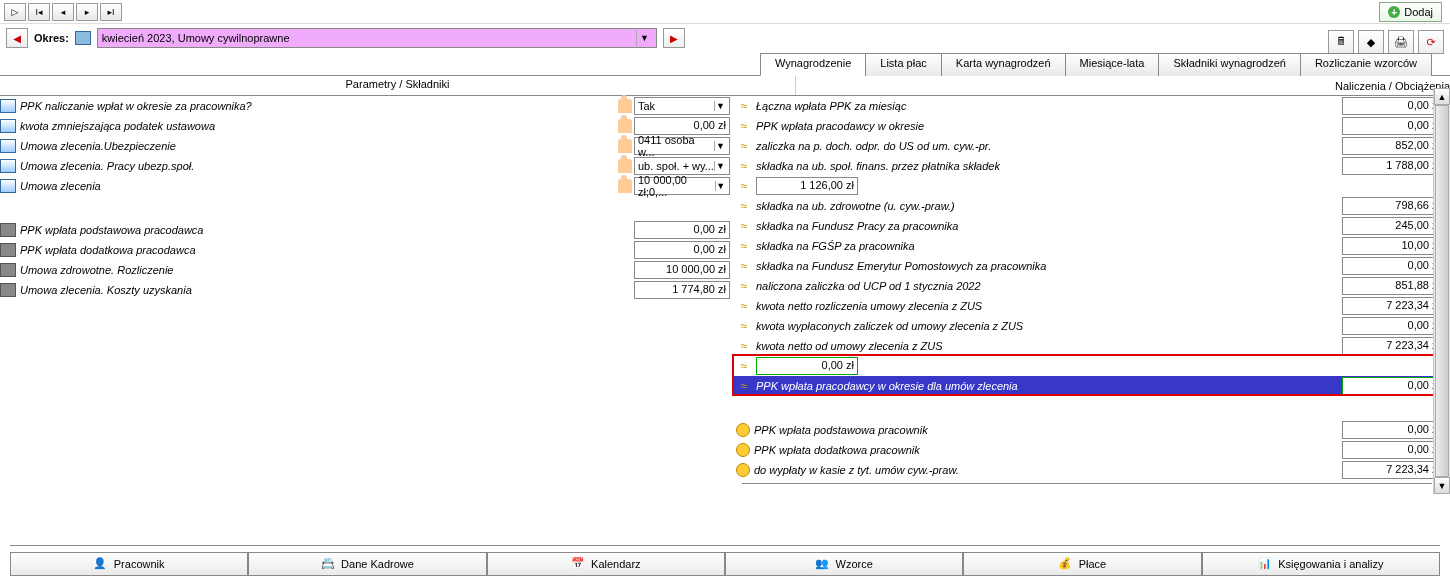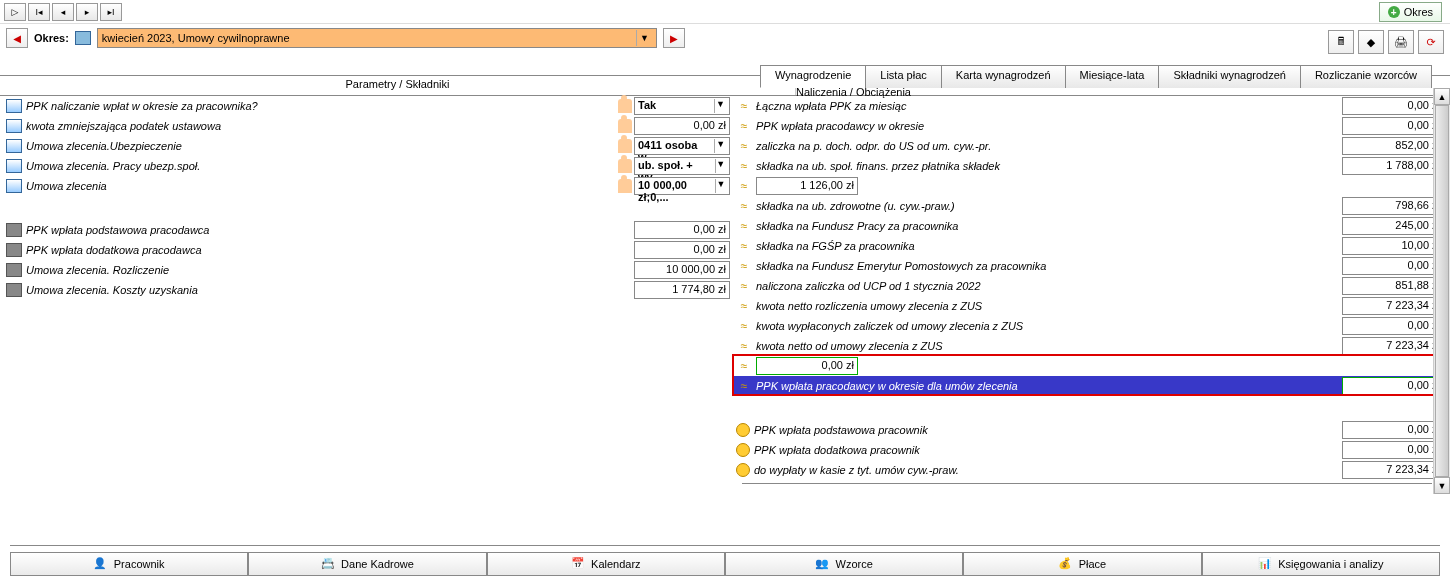--- a/index.html
+++ b/index.html
@@ -8,48 +8,48 @@
   .toolbar-top { display: flex; align-items: center; padding: 2px 4px; border-bottom: 1px solid #ddd; height: 24px; gap: 2px; }
   .nav-btn { width: 22px; height: 18px; border: 1px solid #999; background: linear-gradient(#fff,#e8e8e8); display: flex; align-items: center; justify-content: center; cursor: pointer; font-size: 9px; }
   .dodaj-btn { position: absolute; right: 8px; top: 2px; height: 20px; padding: 0 8px; border: 1px solid #8a8; background: linear-gradient(#fff,#e8f8e8); display: flex; align-items: center; gap: 4px; cursor: pointer; }
   .plus-icon { width: 12px; height: 12px; border-radius: 50%; background: #4a4; color: #fff; display:flex; align-items:center; justify-content:center; font-size:10px; font-weight:bold;}
   
   .period-row { display: flex; align-items: center; padding: 2px 6px; height: 28px; gap: 6px; }
   .arrow-btn { width: 22px; height: 20px; border: 1px solid #999; background: linear-gradient(#fff,#eee); display: flex; align-items:center; justify-content:center; font-size:10px; cursor:pointer; }
   .arrow-btn.red { color: #c00; }
   .period-label { font-size: 11px; font-weight: bold; }
   .book-icon { width: 16px; height: 14px; background: #8bd; border: 1px solid #369; }
-  .period-select { flex: 0 0 560px; height: 20px; border: 1px solid #888; padding: 1px 4px; background: #fdba74; display:flex; align-items:center; justify-content:space-between; }
+  .period-select { flex: 0 0 560px; height: 20px; border: 1px solid #888; padding: 1px 4px; background: #f0abfc; display:flex; align-items:center; justify-content:space-between; }
   .dropdown-arrow { width: 16px; height: 16px; border-left: 1px solid #aaa; display:flex; align-items:center; justify-content:center; font-size:9px;}
   .tool-right { position: absolute; right: 6px; top: 30px; display:flex; gap:4px; }
   .tool-btn { width: 26px; height: 24px; border: 1px solid #999; background: linear-gradient(#fff,#eee); display:flex; align-items:center; justify-content:center; cursor:pointer; }
   
   .tabs-row { display: flex; justify-content: flex-end; height: 24px; border-bottom: 1px solid #888; padding-right: 18px; }
-  .tab { padding: 3px 14px; border: 1px solid #888; border-bottom: none; background: linear-gradient(#fff,#e8e8e8); margin-left: -1px; cursor:pointer; font-size: 11px; position:relative; top:13px;}
+  .tab { padding: 3px 14px; border: 1px solid #888; border-bottom: none; background: linear-gradient(#fff,#e8e8e8); margin-left: -1px; cursor:pointer; font-size: 11px; position:relative; top:1px;}
   .tab.active { background: #fff; border-bottom: 1px solid #fff; }
   
   .cols-header { display: flex; height: 20px; border-bottom: 1px solid #888; }
   .col-left { width: 796px; text-align:center; font-size: 11px; padding-top:2px; border-right: 1px solid #ccc;}
-  .col-right { flex: 1; text-align:left; font-size: 11px; padding-top:10px;}
+  .col-right { flex: 1; text-align:right; font-size: 11px; padding-top:4px;}
   
   .content { display:flex; height: 400px; position:relative; }
   .left-panel { width: 732px; }
   .right-panel { flex: 1; }
   
-  .row { display: flex; align-items: center; height: 20px; font-style: italic; padding-left: 6px; }
+  .row { display: flex; align-items: center; height: 20px; font-style: italic; }
   .row-icon { width: 16px; height: 14px; margin-right: 4px; flex-shrink:0; display:flex; align-items:center; justify-content:center;}
   .row-icon.doc { background: linear-gradient(#fff,#9cf); border:1px solid #369;}
   .row-icon.wave { font-style:normal; color:#c90; font-size:12px;}
   .row-icon.gear { background:#888; border:1px solid #555;}
   .row-icon.coin { width:14px; height:14px; border-radius:50%; background:#fc3; border:1px solid #b80;}
   .row-label { flex: 1; }
   .person-icon { width: 14px; height: 14px; margin-right: 2px; background:#fc9; border-radius:3px 3px 0 0; position:relative;}
   .person-icon::before{content:''; position:absolute; top:-4px; left:3px; width:6px; height:6px; background:#fc9; border-radius:50%;}
   .val-box { width: 96px; height: 18px; border: 1px solid #888; text-align: right; padding: 1px 3px; font-style: normal; font-size: 11px; background:#fff; margin-right:2px;}
-  .val-box.select { display:flex; justify-content:space-between; text-align:left;font-weight:bold;}
+  .val-box.select { display:flex; justify-content:space-between; align-items:center; text-align:left;}
   .val-box .dd { width:12px; text-align:center; border-left:1px solid #aaa; font-size:9px; cursor:pointer;}
   
   .right-panel .row { padding-left: 4px; }
   .right-panel .val-box { width: 102px; margin-right: 6px;}
   .right-label { flex: 1; }
   
   .highlight-box { position:absolute; left: 732px; right: 9px; top: 258px; height: 42px; border: 2px solid #d00; pointer-events:none;}
   .row.selected { background: #3838c8; color: #fff; }
   .row.selected .val-box { border-color: #0a0; color: #000; background: #fff;}
   .row.boxed .val-box { border-color: #0a0;}
@@ -72,21 +72,21 @@
 <body>
 
 <div class="toolbar-top">
   <div class="nav-btn">▷</div>
   <div class="nav-btn">I◂</div>
   <div class="nav-btn">◂</div>
   <div class="nav-btn">▸</div>
   <div class="nav-btn">▸I</div>
   <div class="dodaj-btn">
     <span class="plus-icon">+</span>
-    <span>Okres</span>
+    <span>Dodaj</span>
   </div>
 </div>
 
 <div class="period-row">
   <div class="arrow-btn red">◀</div>
   <span class="period-label">Okres:</span>
   <span class="book-icon"></span>
   <div class="period-select">
     <span>kwiecień 2023, Umowy cywilnoprawne</span>
     <span class="dropdown-arrow">▼</span>
@@ -164,21 +164,21 @@
         <span class="row-label">PPK wpłata podstawowa pracodawca</span>
         <div class="val-box">0,00 zł</div>
       </div>
       <div class="row">
         <span class="row-icon gear"></span>
         <span class="row-label">PPK wpłata dodatkowa pracodawca</span>
         <div class="val-box">0,00 zł</div>
       </div>
       <div class="row">
         <span class="row-icon gear"></span>
-        <span class="row-label">Umowa zlecenia. Rozliczenie</span>
+        <span class="row-label">Umowa zdrowotne. Rozliczenie</span>
         <div class="val-box">10 000,00 zł</div>
       </div>
       <div class="row">
         <span class="row-icon gear"></span>
         <span class="row-label">Umowa zlecenia. Koszty uzyskania</span>
         <div class="val-box">1 774,80 zł</div>
       </div>
     </div>
   <div class="right-panel" id="right-panel">
 

